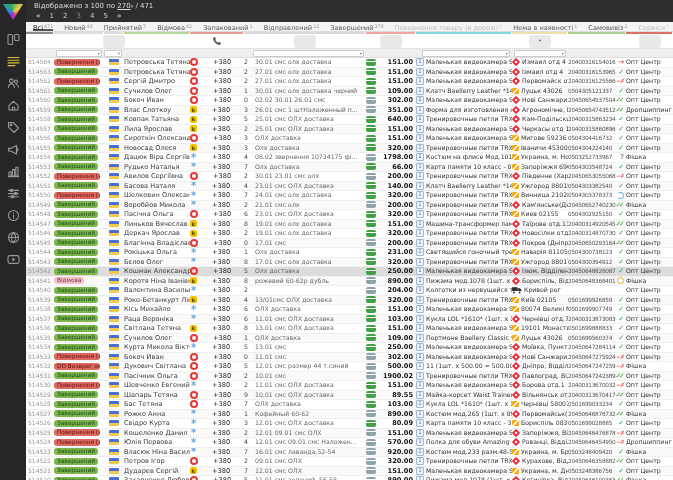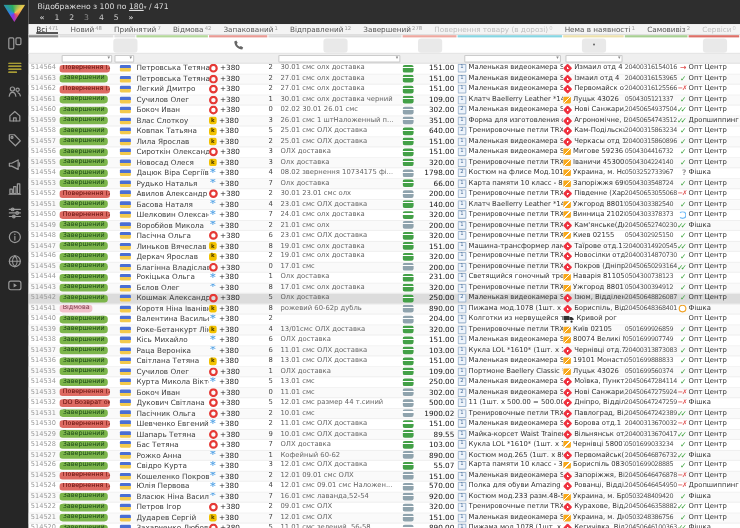--- a/index.html
+++ b/index.html
@@ -51,33 +51,33 @@
   .c.id{width:28px;font-size:6px;color:#9a9a9a;padding-left:2px;}
   .c.st{width:50px;}
   .badge{display:inline-block;max-width:46px;overflow:hidden;height:7px;line-height:7.2px;
          border-radius:3px;font-size:5.8px;padding:0 3px;box-sizing:border-box;}
   .badge.green{background:#7cb54b;color:#1d4a19;}
   .badge.red{background:#dd6a62;color:#5f0e0a;}
   .badge.pink{background:#f3c0ca;color:#7a3b4a;}
   .c.fl{width:20px;justify-content:center;}
   .flag{width:10px;height:6px;border-radius:1px;background:linear-gradient(#4a6fd4 50%,#f2c94c 50%);}
   .c.nm{width:66px;font-size:6.6px;color:#3c3c3c;}
-  .c.ph{width:54px;font-size:6.6px;color:#222;gap:2px;}
+  .c.ph{width:54px;font-size:6.6px;color:#222;gap:15px;}
   .si{width:7px;height:7px;flex:none;display:inline-flex;align-items:center;justify-content:center;}
   .si.olx{border:2px solid #e53935;border-radius:50%;width:4px;height:4px;box-sizing:content-box;}
   .si.prom{color:#5aa7e8;font-weight:bold;font-size:10px;line-height:7px;}
   .si.kas{background:#f2c200;color:#4a3a00;font-size:5px;border-radius:2px;font-weight:bold;}
   .c.cm{width:122px;}
   .cnt{width:11px;font-size:6.2px;color:#444;flex:none;}
   .note{font-size:6.2px;color:#666;overflow:hidden;}
   .c.pm{width:50px;justify-content:space-between;padding-right:3px;}
   .pay{width:10px;height:7px;border-radius:2px;flex:none;}
   .pay.green{background:linear-gradient(#43a047 2px,#fff 2px,#fff 3px,#43a047 3px);}
   .pay.gray{background:linear-gradient(#8fa3ad 2px,#fff 2px,#fff 3px,#8fa3ad 3px);}
-  .amt{font-size:6.6px;color:#111;}
+  .amt{font-size:6.6px;color:#111;font-weight:bold;}
   .c.pr{width:96px;gap:2px;}
   .qty{width:6px;height:6px;flex:none;border:1px solid #9fb6cf;background:#eef4fb;color:#4a6f9a;
        font-size:4.8px;line-height:6px;text-align:center;border-radius:1px;}
   .ptx{font-size:6.2px;color:#333;overflow:hidden;}
   .c.dl{width:56px;gap:2px;}
   .ci{flex:none;}
   .ci.np{width:6px;height:6px;background:radial-gradient(circle,#fff 0 .8px,#ef3340 1px);border-radius:1px;transform:rotate(45deg);margin:0 1px;}
   .ci.up{width:7px;height:6px;background:linear-gradient(135deg,#f7a81b 45%,#fff 45% 55%,#f7a81b 55%);border-radius:1px;}
   .city{font-size:6.2px;color:#333;overflow:hidden;}
   .c.tt{width:58px;justify-content:space-between;padding-right:2px;}
@@ -192,21 +192,21 @@
               <path d="M5.4 4.6l3 1.9-3 1.9z" fill="#999" stroke="none"></path>
             </svg>
           </span>
         </div>
       </div>
   </aside>
   <div class="main">
     <div class="topbar">
       <div class="shown">
         <span>Відображено з 100 по</span>
-        <span class="pgsel">180</span><span class="caret">▾</span>
+        <span class="pgsel">270</span><span class="caret">▾</span>
         <span>/ 471</span>
       </div>
       <div class="pager" id="pager">
           <span class="nav">«</span>
           <span class="pg">1</span>
           <span class="pg">2</span>
           <span class="pg cur">3</span>
           <span class="pg">4</span>
           <span class="pg">5</span>
           <span class="nav">»</span>
@@ -430,21 +430,21 @@
    <div class="c mg">Опт Центр</div>
  </div>
         <div class="tr">
    <div class="c id">514562</div>
    <div class="c st">
             <span class="badge red">Повернення (з...</span>
           </div>
    <div class="c fl">
             <span class="flag"></span>
           </div>
-   <div class="c nm">Легкий Дмитро</div>
+   <div class="c nm">Сергій Дмитро</div>
    <div class="c ph">
             <span class="si olx"></span>
             <span>+380</span>
           </div>
    <div class="c cm">
             <span class="cnt">2</span>
             <span class="note">27.01 смс олх доставка</span>
           </div>
    <div class="c pm">
             <span class="pay green"></span>
@@ -780,21 +780,21 @@
    <div class="c mg">Опт Центр</div>
  </div>
         <div class="tr">
    <div class="c id">514552</div>
    <div class="c st">
             <span class="badge red">Повернення (з...</span>
           </div>
    <div class="c fl">
             <span class="flag"></span>
           </div>
-   <div class="c nm">Авилов Александр</div>
+   <div class="c nm">Авилов Сергіївна</div>
    <div class="c ph">
             <span class="si olx"></span>
             <span>+380</span>
           </div>
    <div class="c cm">
             <span class="cnt">2</span>
             <span class="note">30.01 23.01 смс олх</span>
           </div>
    <div class="c pm">
             <span class="pay gray"></span>
@@ -1707,21 +1707,21 @@
    <div class="c ph">
             <span class="si prom">*</span>
             <span>+380</span>
           </div>
    <div class="c cm">
             <span class="cnt">3</span>
             <span class="note">12.01 смс ОЛХ доставка</span>
           </div>
    <div class="c pm">
             <span class="pay green"></span>
-            <span class="amt">55.07</span>
+            <span class="amt">80.09</span>
           </div>
    <div class="c pr">
             <span class="qty">1</span>
             <span class="ptx">Карта памяти 10 класс - 32Гб *1...</span>
           </div>
    <div class="c dl">
             <span class="ci up"></span>
             <span class="city">Бориспіль 08301</span>
           </div>
    <div class="c tt">
@@ -1731,21 +1731,21 @@
    <div class="c mg">Опт Центр</div>
  </div>
         <div class="tr">
    <div class="c id">514525</div>
    <div class="c st">
             <span class="badge red">Повернення (з...</span>
           </div>
    <div class="c fl">
             <span class="flag"></span>
           </div>
-   <div class="c nm">Кошеленко Покров</div>
+   <div class="c nm">Кошеленко Данил</div>
    <div class="c ph">
             <span class="si prom">*</span>
             <span>+380</span>
           </div>
    <div class="c cm">
             <span class="cnt">2</span>
             <span class="note">12.01 09.01 смс ОЛХ</span>
           </div>
    <div class="c pm">
             <span class="pay gray"></span>

